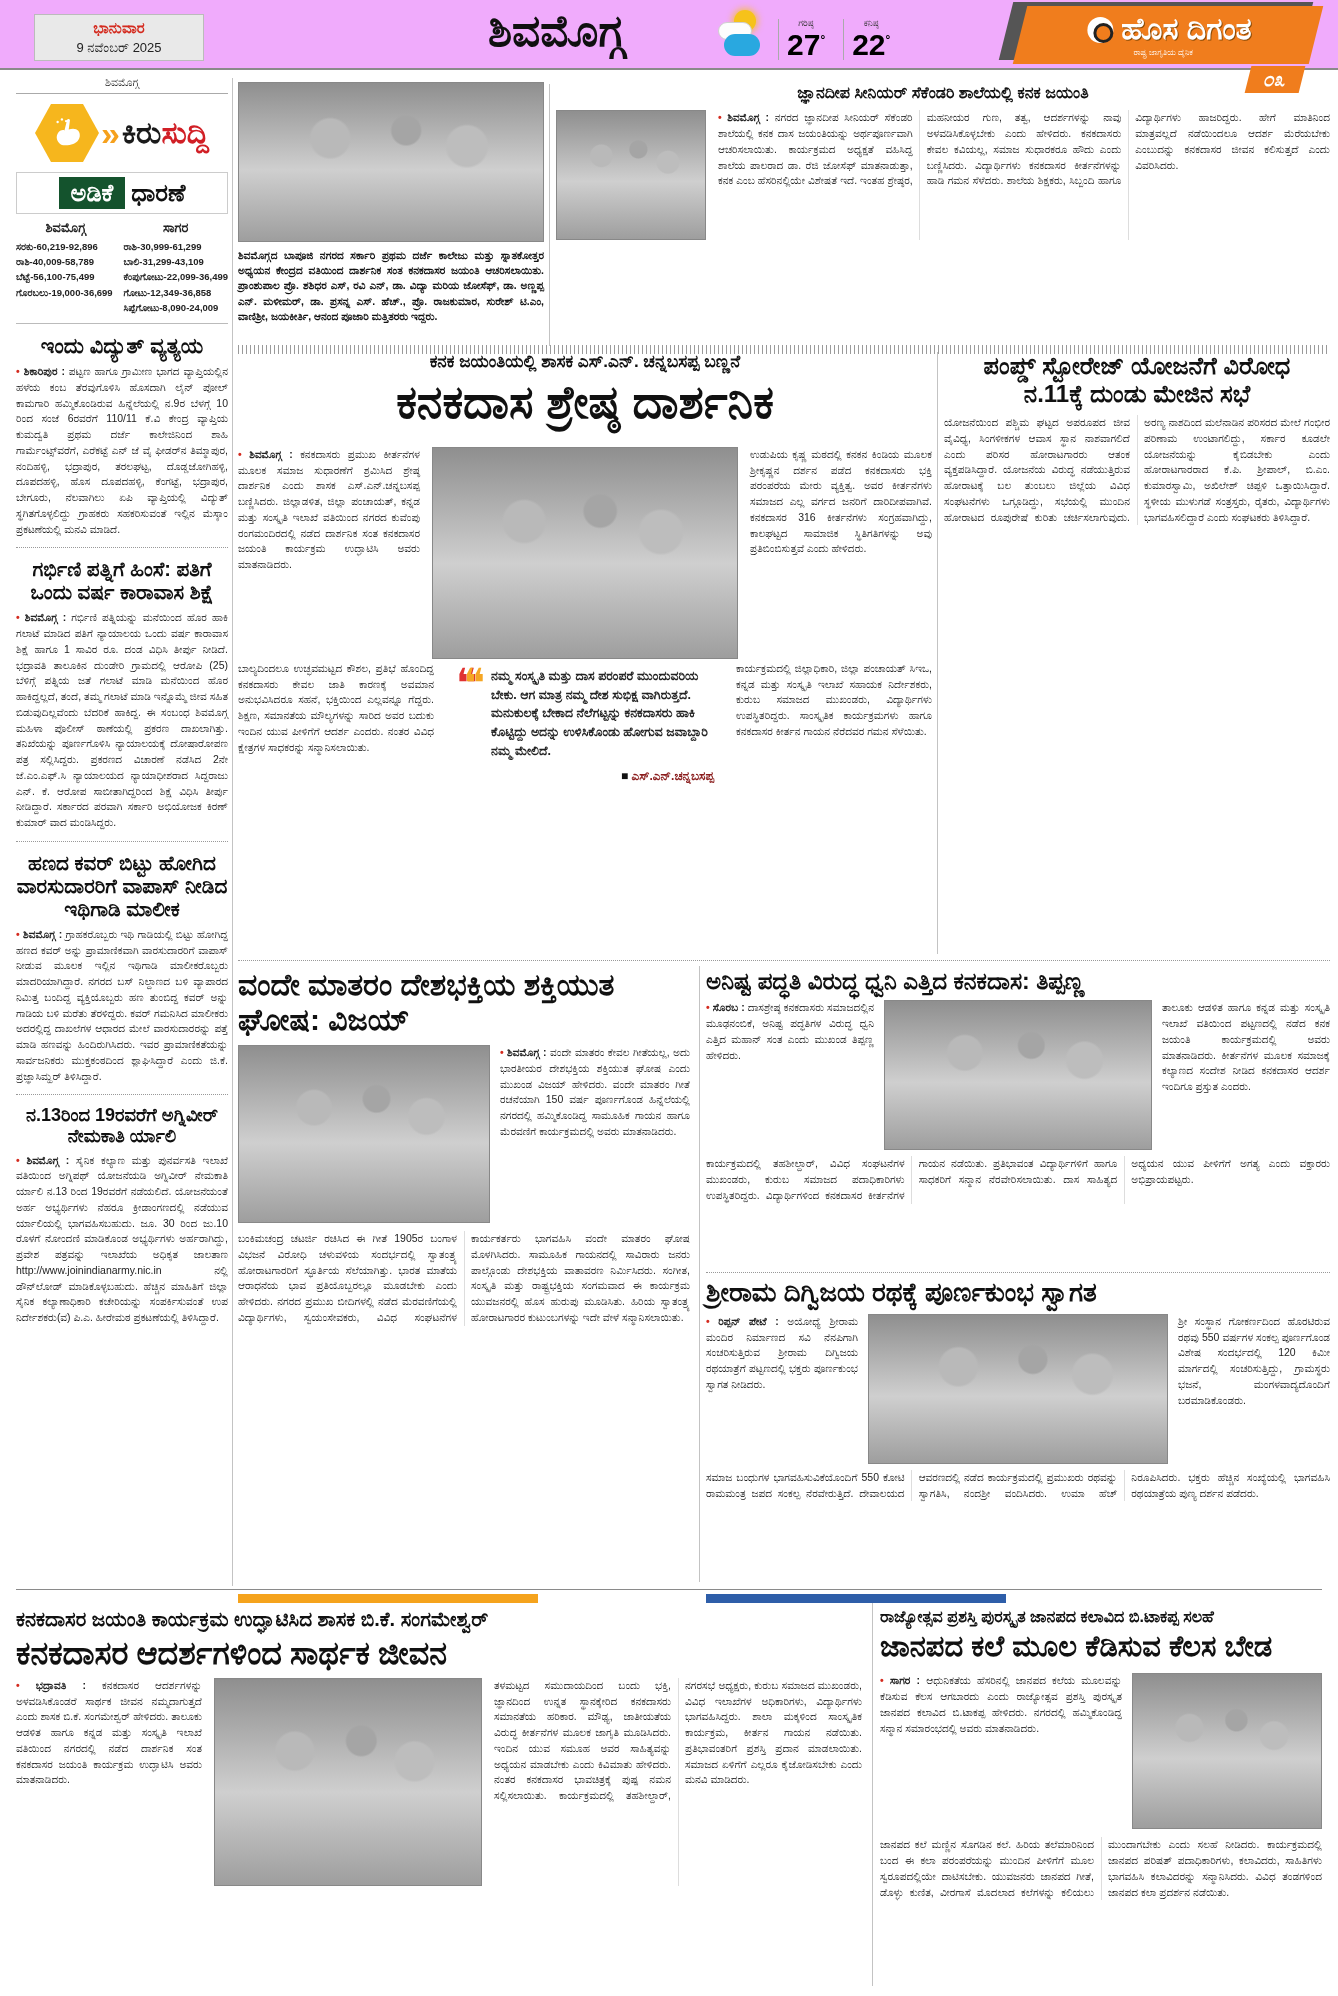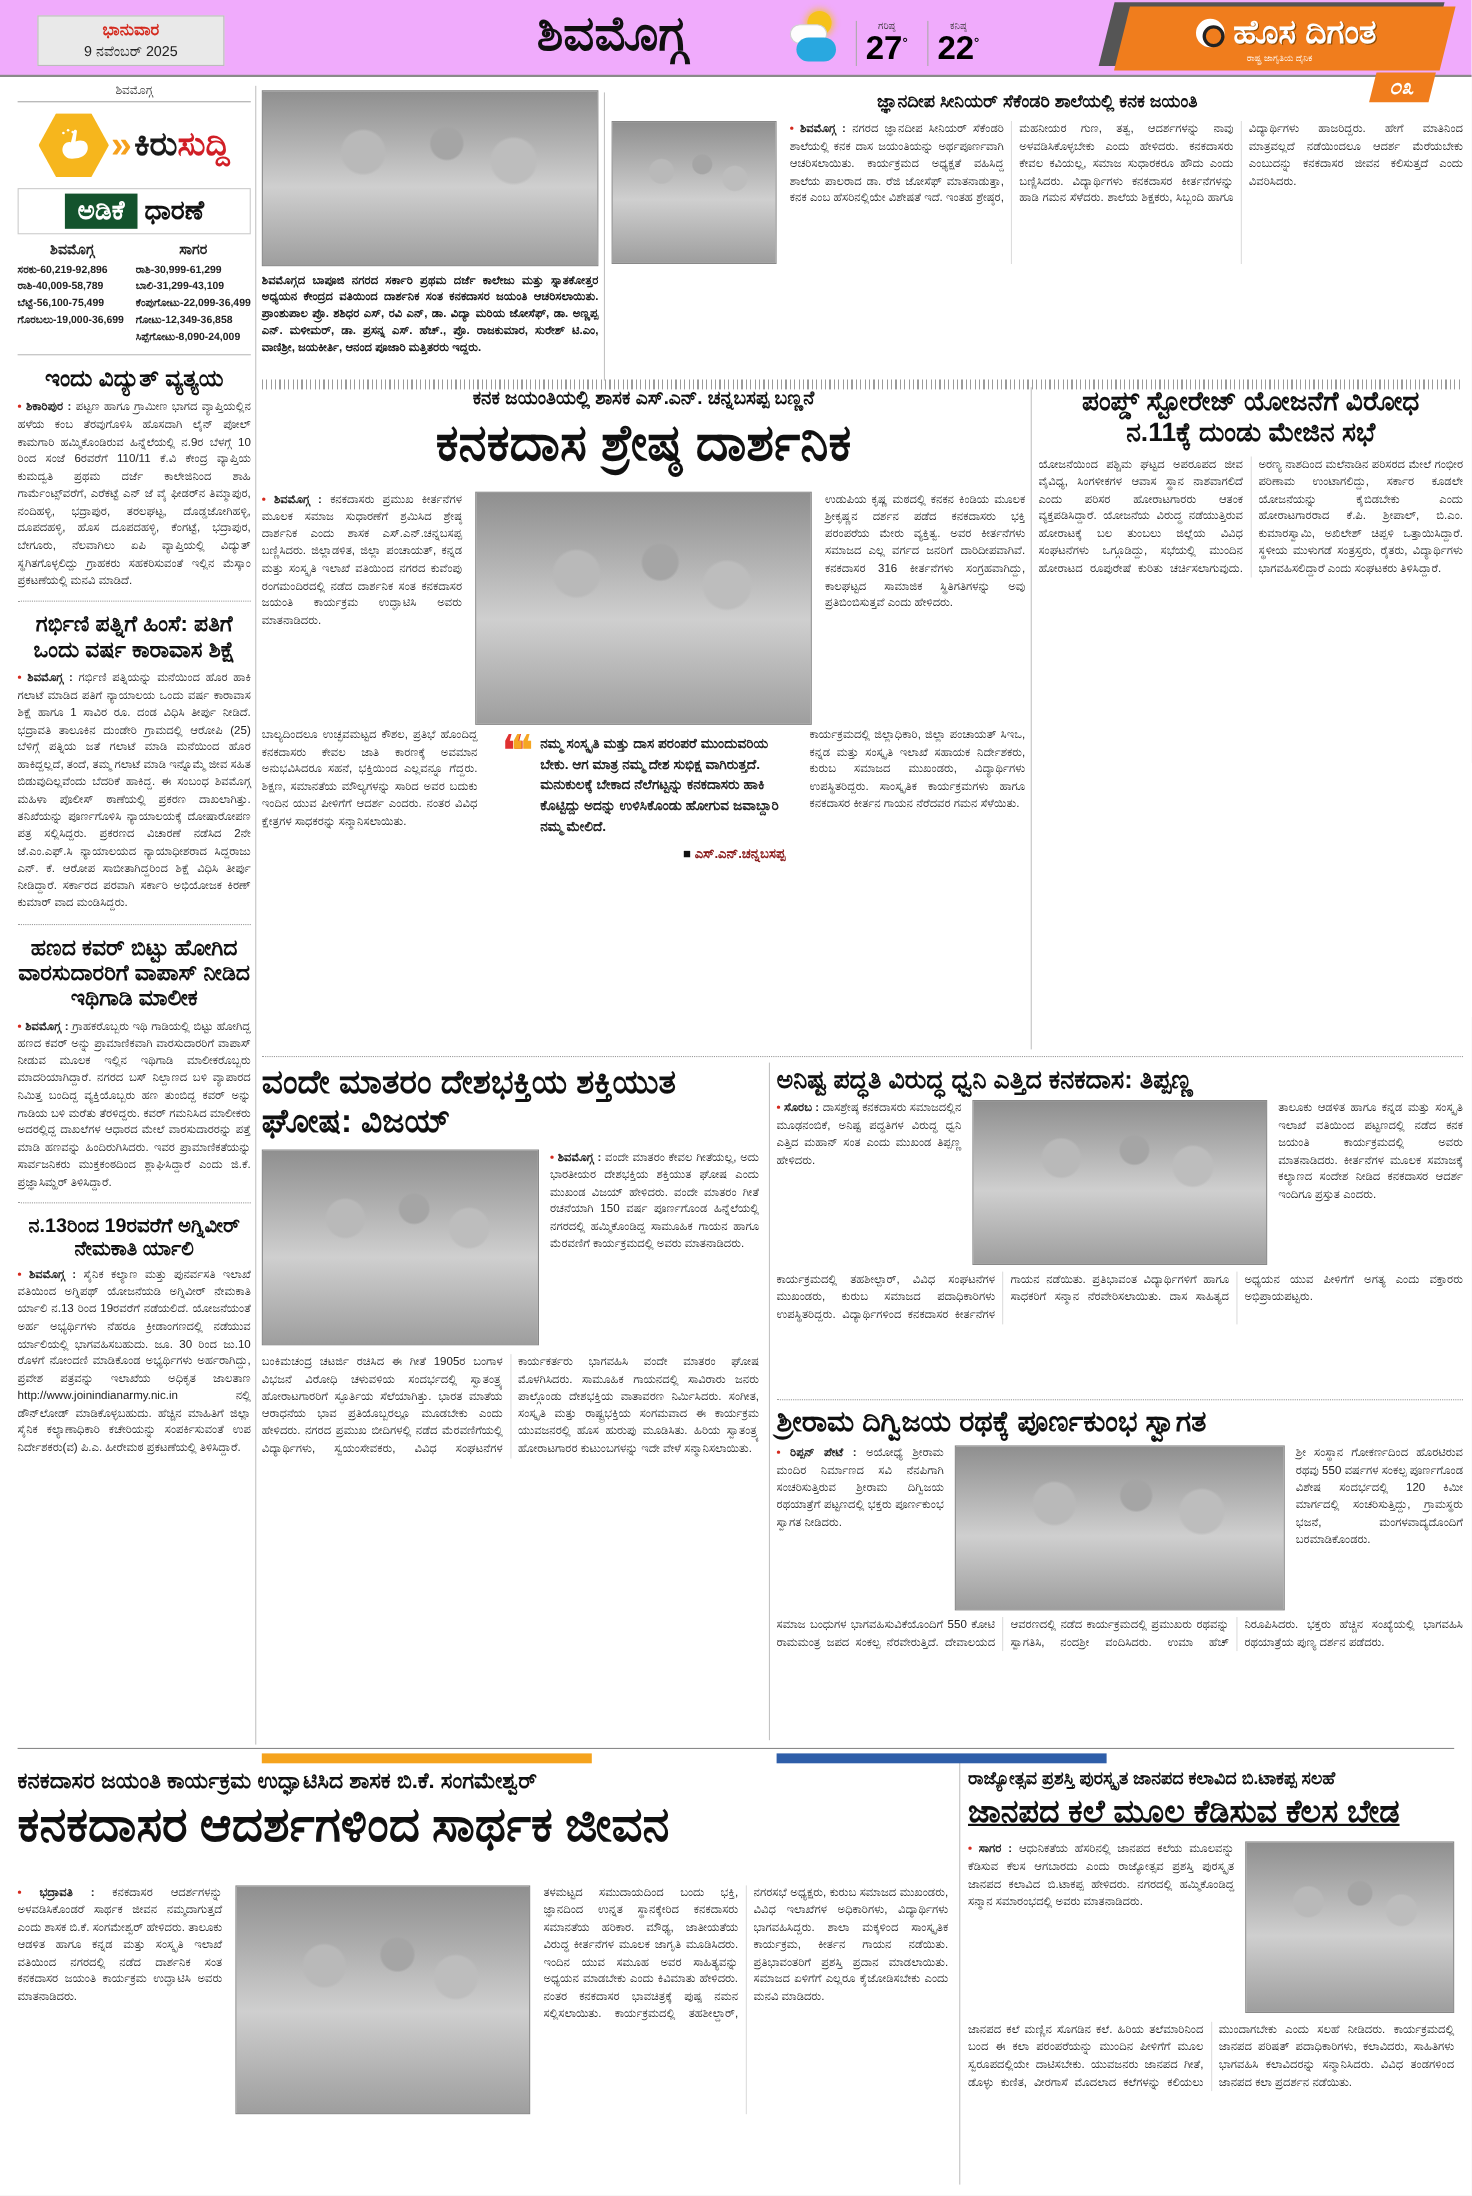--- a/index.html
+++ b/index.html
@@ -115,27 +115,27 @@
   .mid-row{display:flex;gap:10px;margin-bottom:6px;}
   .mid-photo{width:268px;height:150px;flex:none;}
   .ratha{position:absolute;left:706px;top:1278px;width:624px;height:302px;}
 
   
   .bar{position:absolute;height:9px;top:1594px;}
   .bar-orange{left:238px;width:300px;background:#f5a31d;}
   .bar-blue{left:706px;width:300px;background:#2e5ea9;}
   .bl{position:absolute;left:16px;top:1608px;width:846px;height:376px;}
   .bl-kicker{font-size:20px;margin-bottom:4px;}
-  .bl-head{font-size:44px;font-family:"Liberation Serif",serif;font-weight:900;margin-bottom:28px;}
+  .bl-head{font-size:32px;font-family:"Liberation Serif",serif;font-weight:900;margin-bottom:6px;}
   .bl-row{display:flex;gap:12px;}
   .bl-colA{width:186px;flex:none;}
   .bl-photo{width:268px;height:208px;flex:none;}
   .br{position:absolute;left:880px;top:1608px;width:442px;height:376px;}
   .br-kicker{font-size:16px;margin-bottom:4px;}
-  .br-head{font-size:29px;margin-bottom:10px;text-decoration:underline;}
+  .br-head{font-size:29px;margin-bottom:10px;}
   .br-row{display:flex;gap:10px;margin-bottom:8px;}
   .br-photo{width:190px;height:156px;flex:none;}
 </style>
 </head>
 <body>
 
 <div class="page">
 
   <div class="masthead">
     <div class="date-block">

